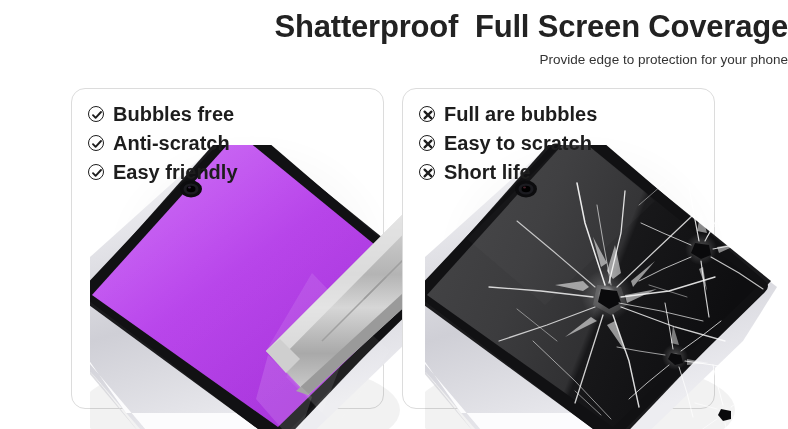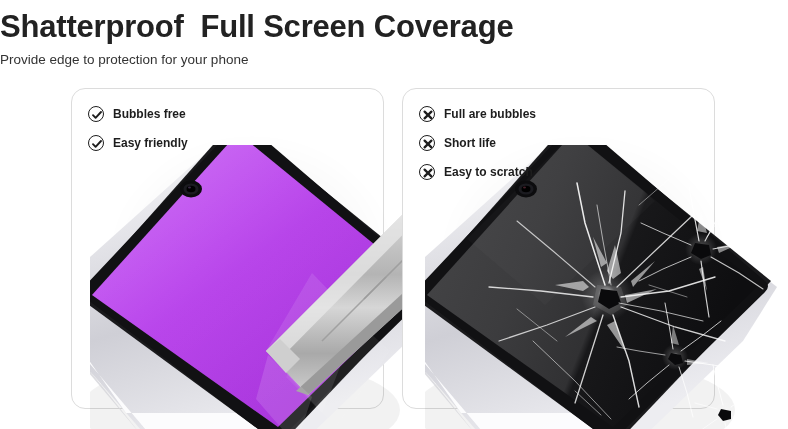--- a/index.html
+++ b/index.html
@@ -20,21 +20,21 @@
     background: #ffffff;
     overflow: hidden;
   }
 
   
   .header {
     position: absolute;
     left: 0;
     top: 8px;
     width: 788px;
-    text-align: left;
+    text-align: right;
   }
   .title {
     font-size: 31px;
     font-weight: 700;
     letter-spacing: -0.2px;
     color: #222222;
     line-height: 38px;
     white-space: pre;
   }
   .subtitle {
@@ -78,21 +78,21 @@
     flex: 0 0 16px;
     border-radius: 50%;
     border: 1.6px solid #1d1d1d;
     box-sizing: border-box;
     position: relative;
     background: #ffffff;
   }
   .badge svg { position: absolute; left: -1px; top: -1px; }
   .feature-label {
     margin-left: 9px;
-    font-size: 12px;
+    font-size: 20px;
     font-weight: 700;
     color: #1d1d1d;
     white-space: nowrap;
     line-height: 16px;
   }
 
   
   .stage {
     position: absolute;
     left: 0;
@@ -243,20 +243,28 @@
     </div>
 
     <div class="feature-list">
       <div class="feature-row">
         <span class="badge">
           <svg width="18" height="18" viewBox="0 0 18 18">
             <path d="M5 9.2 L7.6 11.8 L13 6" fill="none" stroke="#1d1d1d" stroke-width="1.9" stroke-linecap="round" stroke-linejoin="round"></path>
           </svg>
         </span>
         <span class="feature-label">Bubbles free</span>
+      </div>
+      <div class="feature-row">
+        <span class="badge">
+          <svg width="18" height="18" viewBox="0 0 18 18">
+            <path d="M5 9.2 L7.6 11.8 L13 6" fill="none" stroke="#1d1d1d" stroke-width="1.9" stroke-linecap="round" stroke-linejoin="round"></path>
+          </svg>
+        </span>
+        <span class="feature-label">Anti-scratch</span>
       </div>
       <div class="feature-row">
         <span class="badge">
           <svg width="18" height="18" viewBox="0 0 18 18">
             <path d="M5 9.2 L7.6 11.8 L13 6" fill="none" stroke="#1d1d1d" stroke-width="1.9" stroke-linecap="round" stroke-linejoin="round"></path>
           </svg>
         </span>
         <span class="feature-label">Easy friendly</span>
       </div>
     </div>
@@ -406,26 +414,26 @@
           </svg>
         </span>
         <span class="feature-label">Full are bubbles</span>
       </div>
       <div class="feature-row">
         <span class="badge">
           <svg width="18" height="18" viewBox="0 0 18 18">
             <path d="M5.6 5.6 L12.4 12.4 M12.4 5.6 L5.6 12.4" fill="none" stroke="#1d1d1d" stroke-width="2.3" stroke-linecap="round"></path>
           </svg>
         </span>
+        <span class="feature-label">Easy to scratch</span>
+      </div>
+      <div class="feature-row">
+        <span class="badge">
+          <svg width="18" height="18" viewBox="0 0 18 18">
+            <path d="M5.6 5.6 L12.4 12.4 M12.4 5.6 L5.6 12.4" fill="none" stroke="#1d1d1d" stroke-width="2.3" stroke-linecap="round"></path>
+          </svg>
+        </span>
         <span class="feature-label">Short life</span>
-      </div>
-      <div class="feature-row">
-        <span class="badge">
-          <svg width="18" height="18" viewBox="0 0 18 18">
-            <path d="M5.6 5.6 L12.4 12.4 M12.4 5.6 L5.6 12.4" fill="none" stroke="#1d1d1d" stroke-width="2.3" stroke-linecap="round"></path>
-          </svg>
-        </span>
-        <span class="feature-label">Easy to scratch</span>
       </div>
     </div>
   </div>
 
 </div>
 
 </body></html>

